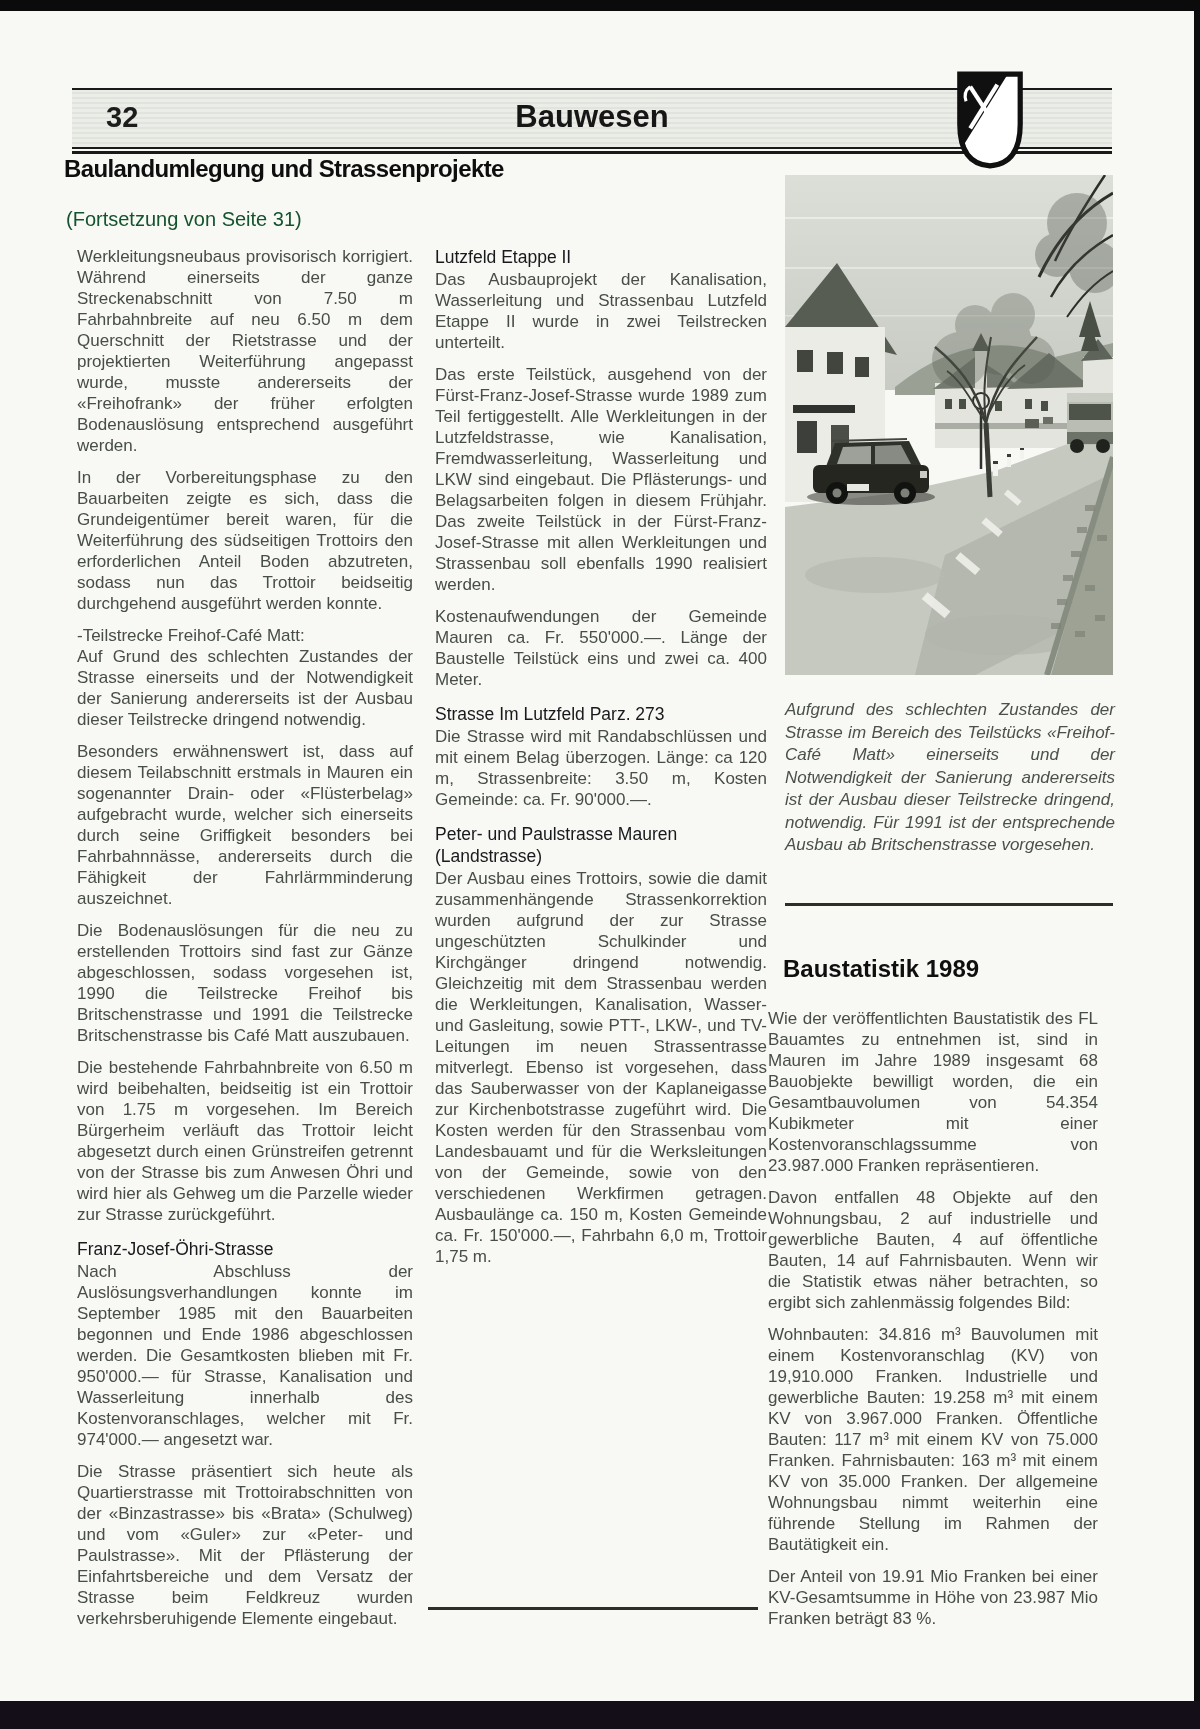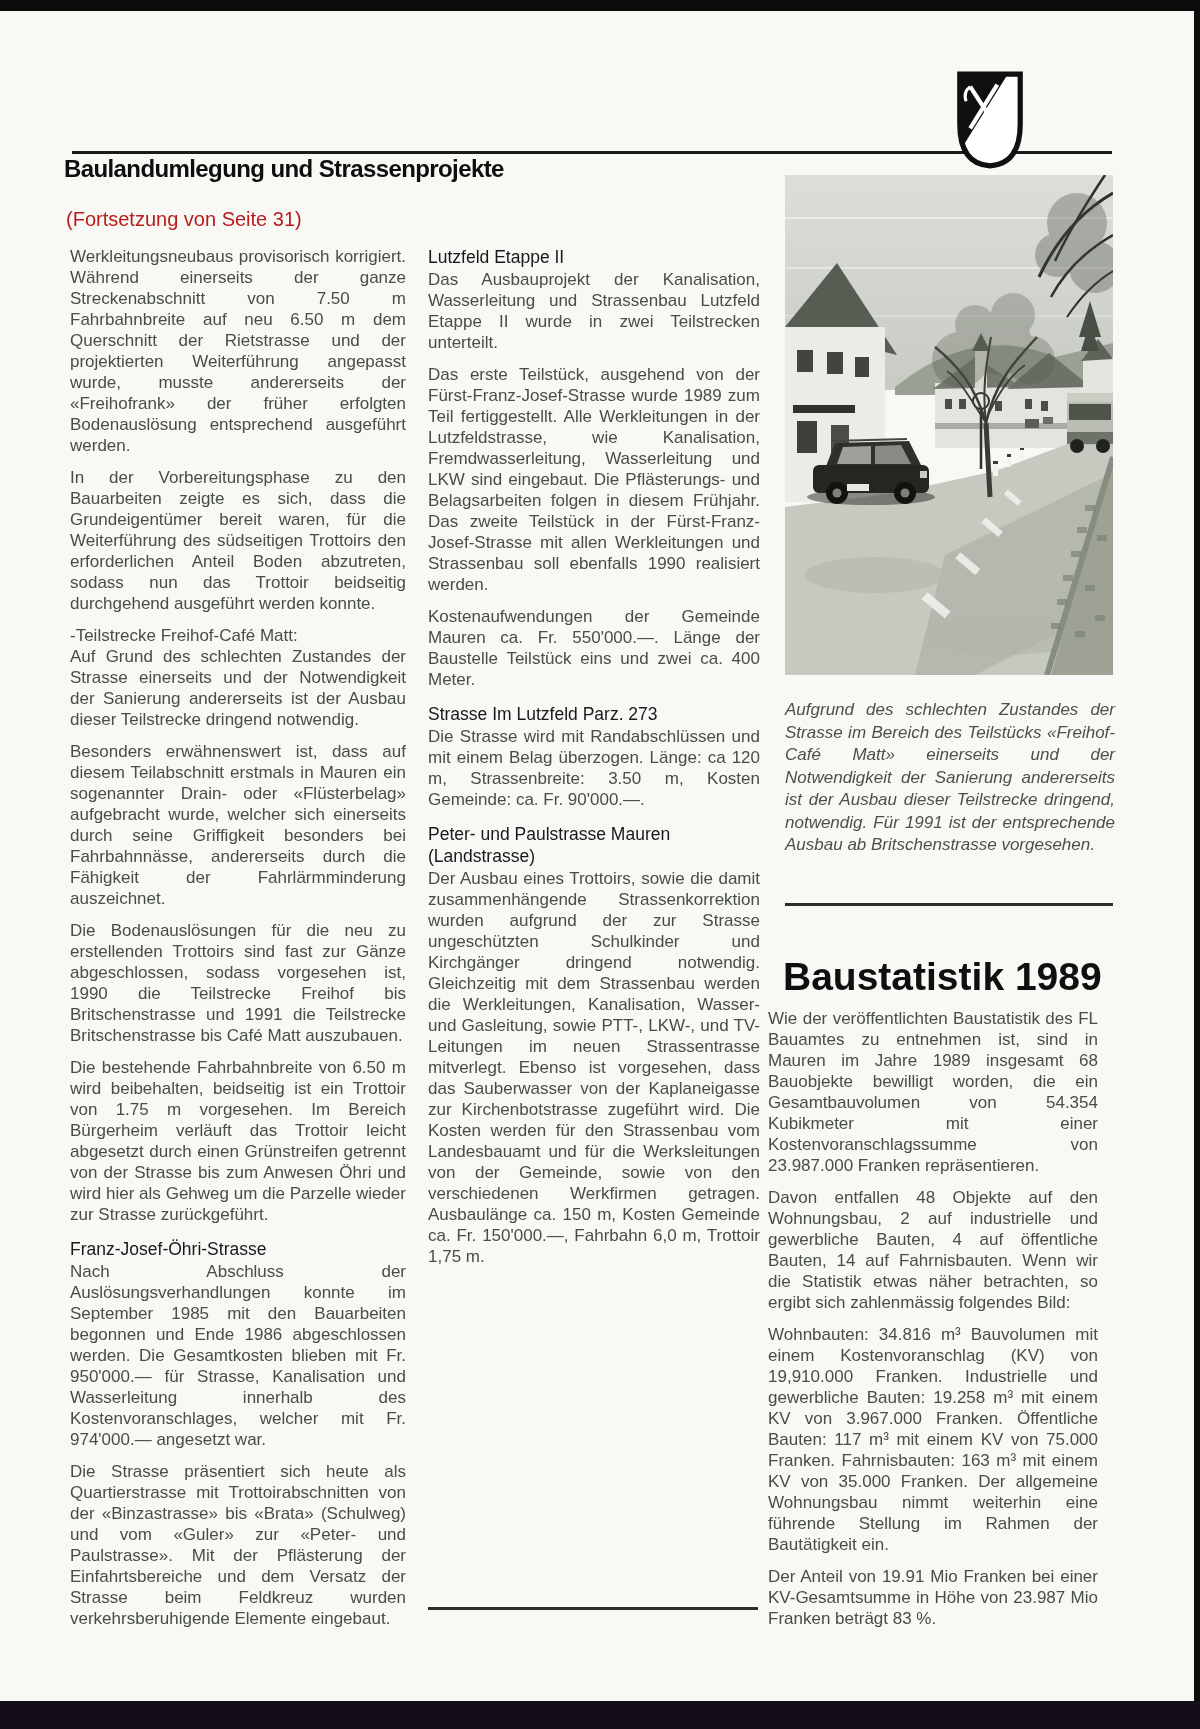--- a/index.html
+++ b/index.html
@@ -13,47 +13,51 @@
   .band{position:absolute;left:72px;top:88px;width:1040px;height:57px;
         background:repeating-linear-gradient(0deg,#ebeee8 0 3px,#e0e4dd 3px 5px);
         border-top:2px solid #1a1a1a;border-bottom:2px solid #1a1a1a;}
   .band-rule{position:absolute;left:72px;top:151px;width:1040px;height:3px;background:#1a1a1a;}
   .page-num{position:absolute;left:34px;top:11px;font-size:29px;font-weight:700;color:#1c1c1c;}
   .band-title{position:absolute;left:0;right:0;top:9px;text-align:center;font-size:31px;font-weight:700;color:#161616;}
   .crest{position:absolute;left:950px;top:70px;width:80px;height:100px;}
   
   .article-title{position:absolute;left:64px;top:155px;font-size:24px;font-weight:700;
         letter-spacing:-0.6px;color:#0e0e0e;white-space:nowrap;}
-  .subtitle{position:absolute;left:66px;top:208px;font-size:20px;color:#b91c1c;}
-  
-  .col{position:absolute;top:246px;text-align:justify;font-size:17px;line-height:21px;color:#474e46;}
+  .subtitle{position:absolute;left:66px;top:208px;font-size:20px;color:#14532d;}
+  
+  .col{position:absolute;top:246px;text-align:justify;font-size:17px;line-height:21px;color:#474e46;margin-left:7px;}
   .col-left{left:70px;width:336px;}
   .col-mid{left:428px;width:332px;}
   .col p{margin:0 0 11px;}
   .col .sub{margin:13px 0 1px;font-weight:400;font-size:17.5px;color:#17191c;text-align:left;line-height:22px;}
   .col .sub.first{margin-top:0;}
   
   .photo{position:absolute;left:785px;top:175px;width:328px;height:500px;}
   .caption{position:absolute;left:785px;top:699px;width:330px;font-style:italic;font-size:17px;
         line-height:22.5px;text-align:justify;color:#4a5149;}
   .rule{position:absolute;height:3px;background:#2c2e29;}
   .rule-photo{left:785px;top:903px;width:328px;}
   .rule-mid{left:428px;top:1607px;width:330px;}
-  .baustat-h{position:absolute;left:783px;top:955px;font-size:39px;font-weight:700;color:#0f0f0f;white-space:nowrap;}
+  .baustat-h{position:absolute;left:783px;top:955px;font-size:24px;font-weight:700;color:#0f0f0f;white-space:nowrap;}
   .baustat{position:absolute;left:768px;top:1008px;width:330px;text-align:justify;
         font-size:17px;line-height:21px;color:#474e46;}
   .baustat p{margin:0 0 11px;}
 </style>
 </head>
 <body>
 
 <div id="page">
 
   <div class="bar-top"></div>
 
+  <div class="band">
+    <div class="page-num">32</div>
+    <div class="band-title">Bauwesen</div>
+  </div>
   <div class="band-rule"></div>
 
   <div class="crest">
     <svg width="80" height="100" viewBox="0 0 66 96">
       <defs>
           <clipPath id="shieldclip">
         <path d="M4,4 H62 V52 Q62,90 33,92 Q4,90 4,52 Z"></path>
       </clipPath>
         </defs>
       <path d="M4,4 H62 V52 Q62,90 33,92 Q4,90 4,52 Z" fill="#ffffff" stroke="#101010" stroke-width="5"></path>

